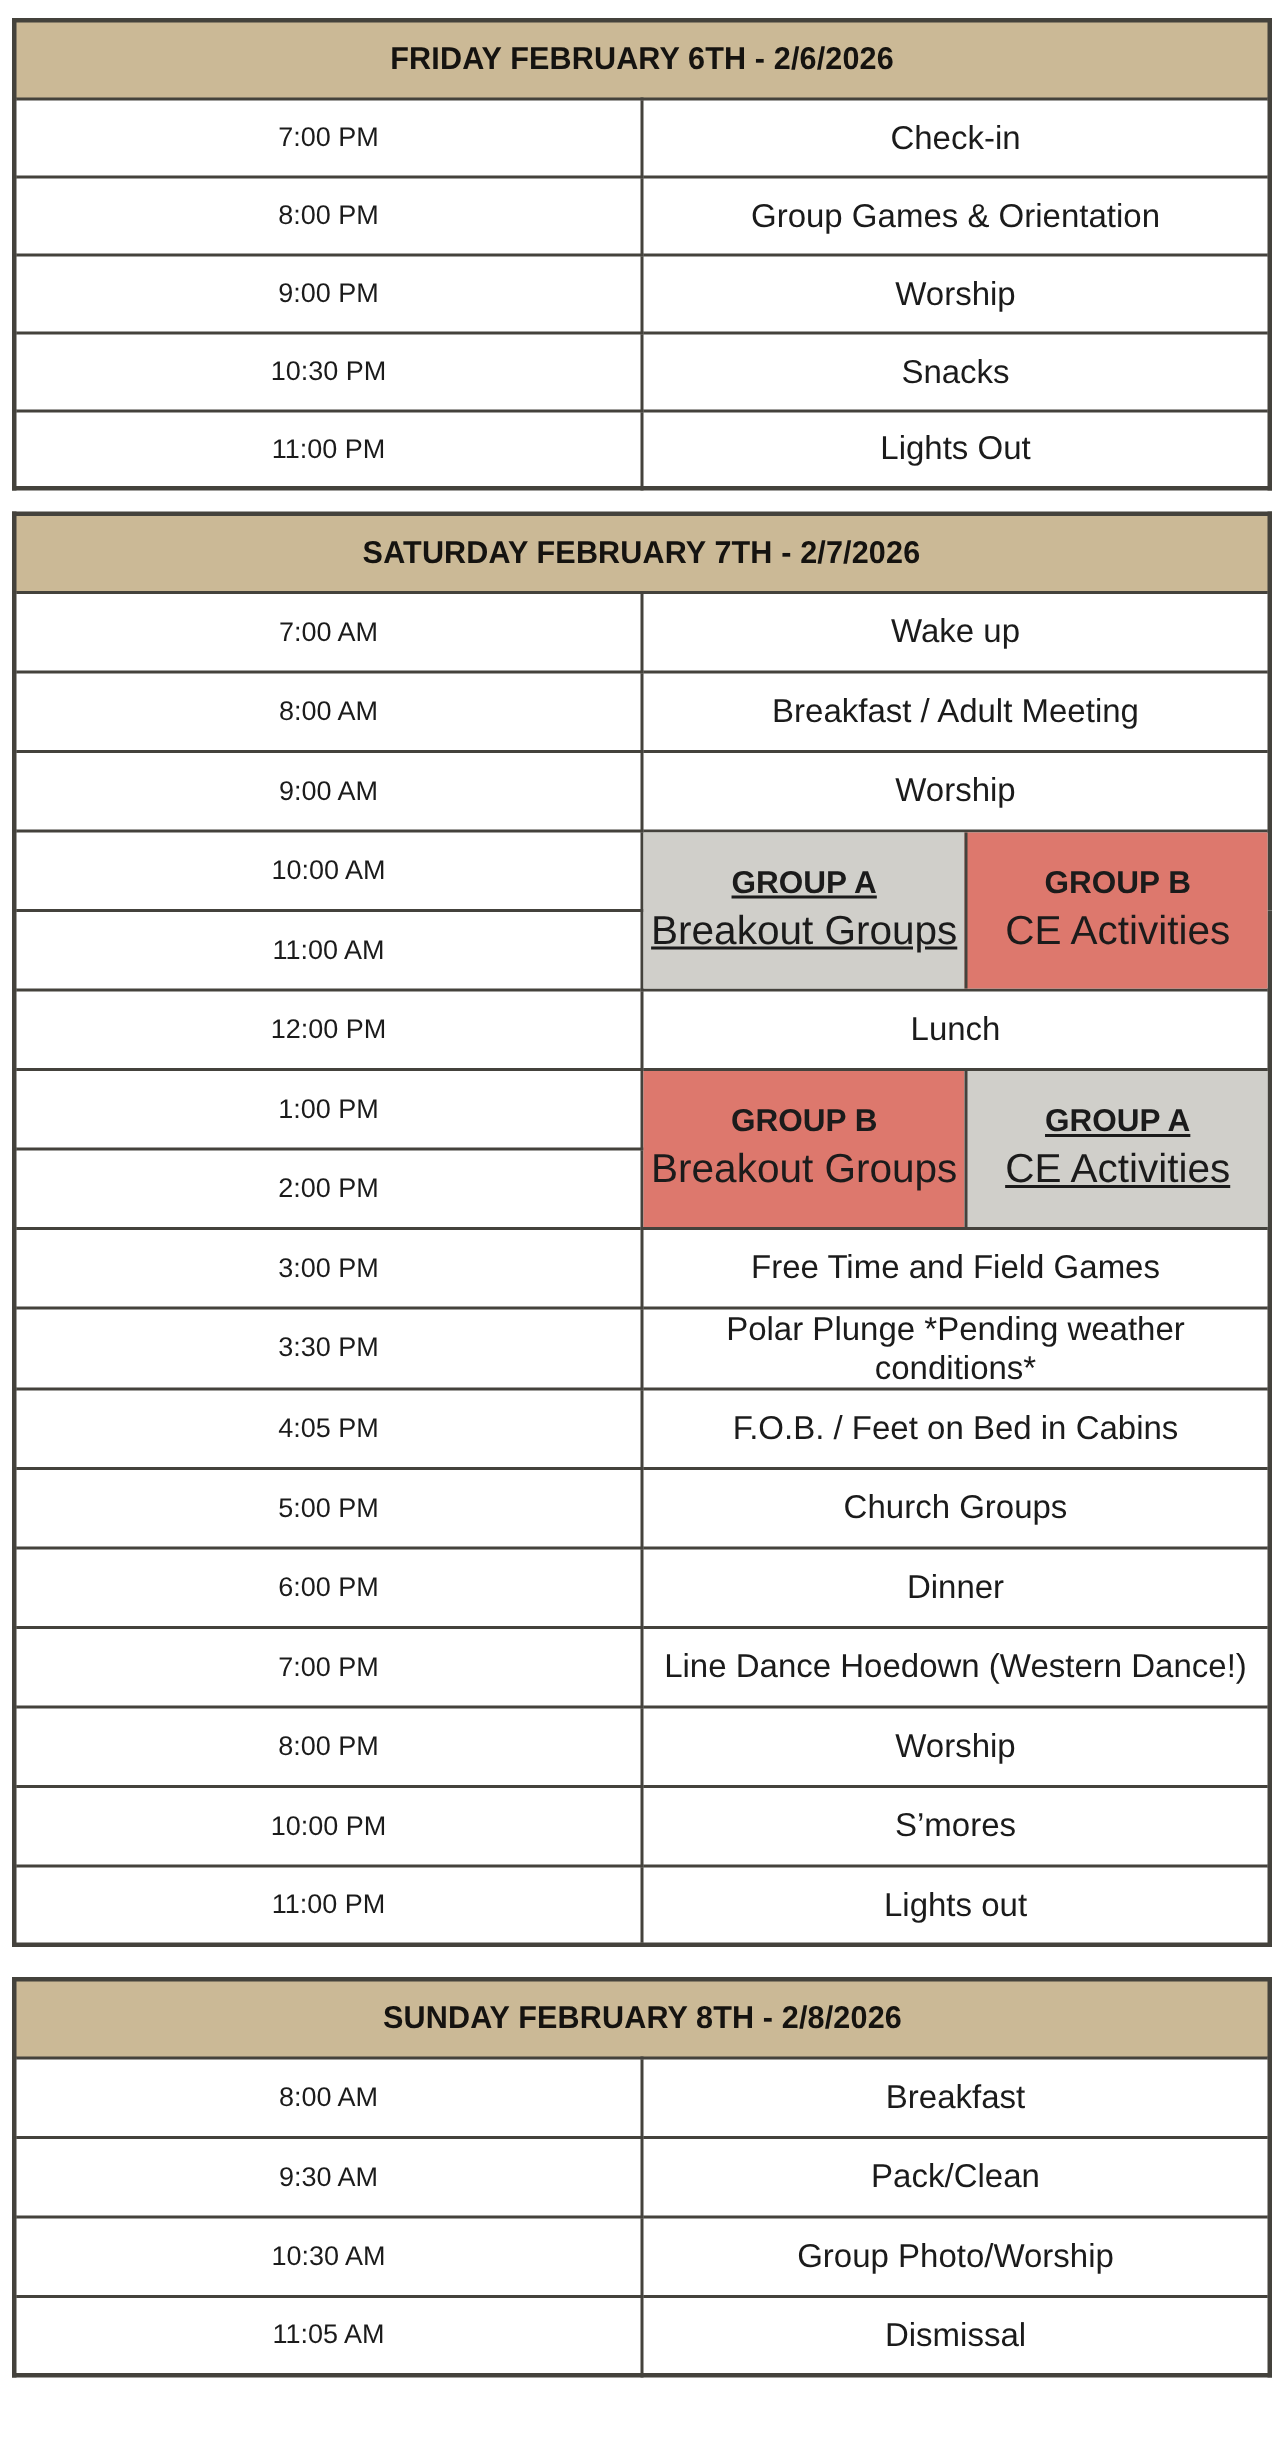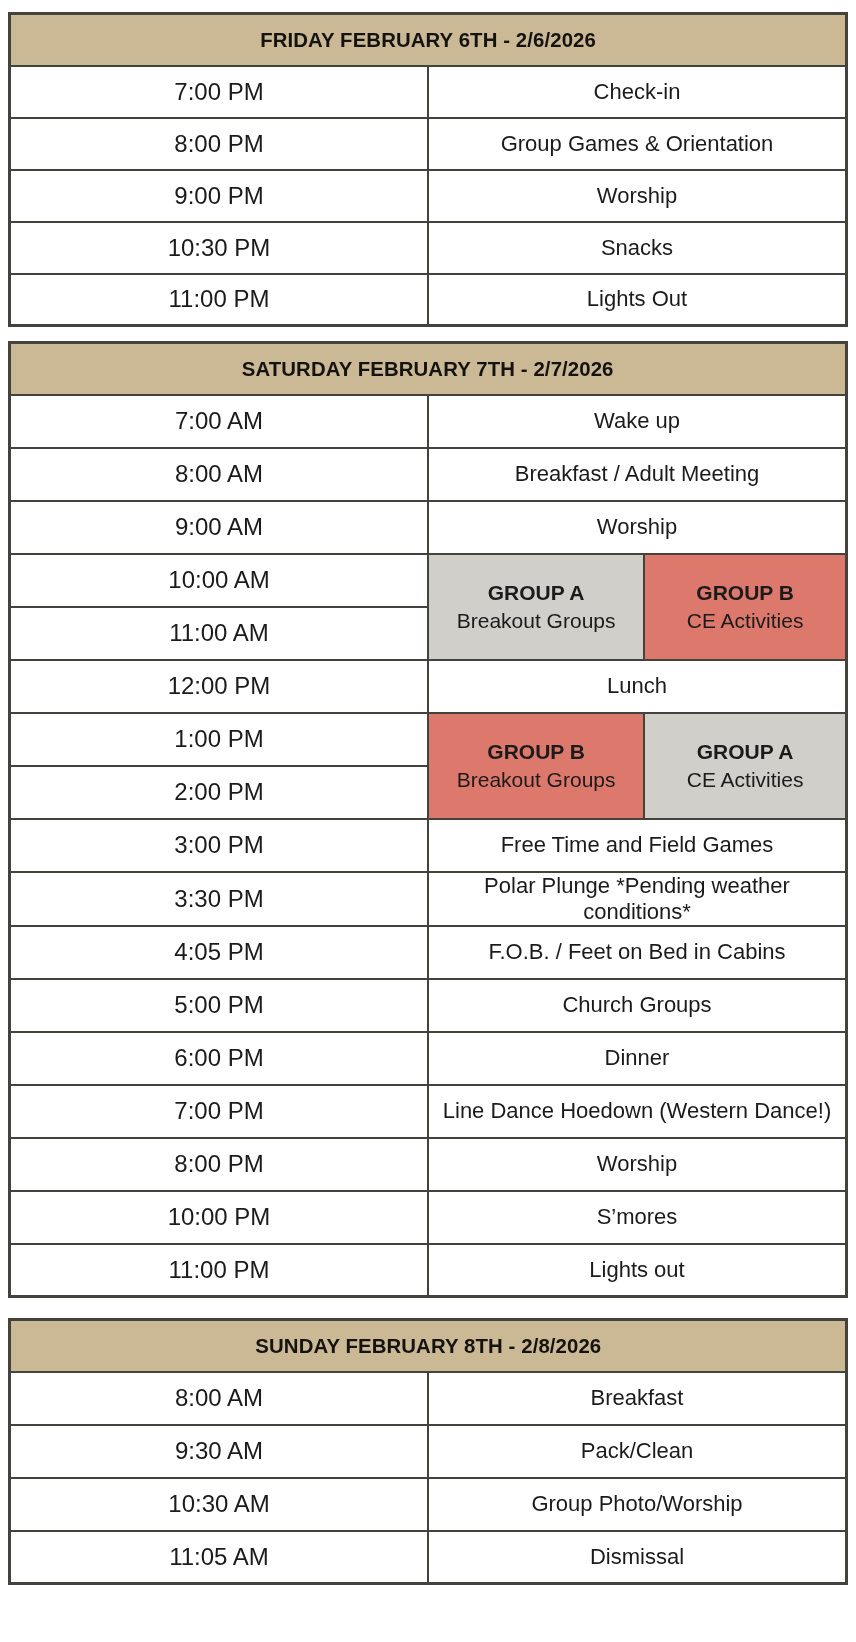--- a/index.html
+++ b/index.html
@@ -31,21 +31,21 @@
   }
   th.day-header .hdr {
     display: inline-block;
     transform: scaleX(0.97);
     letter-spacing: 0.1px;
     white-space: nowrap;
   }
   td.time {
     width: 29.8%;
     text-align: center;
-    font-size: 24px;
+    font-size: 18px;
     height: 52px;
   }
   td.act {
     text-align: center;
     font-size: 22px;
   }
   .t-sat td, .t-sun td { height: 53px; }
   .t-fri { margin-bottom: 14px; }
   .t-sat { margin-bottom: 20px; }
   td.split {
@@ -61,22 +61,22 @@
     flex: 1 1 auto;
     display: flex;
     flex-direction: column;
     align-items: center;
     justify-content: center;
     gap: 4px;
   }
   .panel:first-child { flex: 0 0 51.5%; }
   .panel + .panel { border-left: 2px solid var(--border, #44423c); }
   .g-title { font-weight: bold; font-size: 21px; }
-  .g-sub { font-size: 21px; }
-  .c-gray { background: var(--group-gray, #d0cfca); }
+  .g-sub { font-size: 27px; }
+  .c-gray { background: var(--group-gray, #d0cfca); text-decoration: underline; }
   .c-salmon { background: var(--group-salmon, #dd786d); }
 </style>
 </head>
 <body>
 
 <div>
 
   <table class="schedule t-fri">
     <thead>
       <tr>

